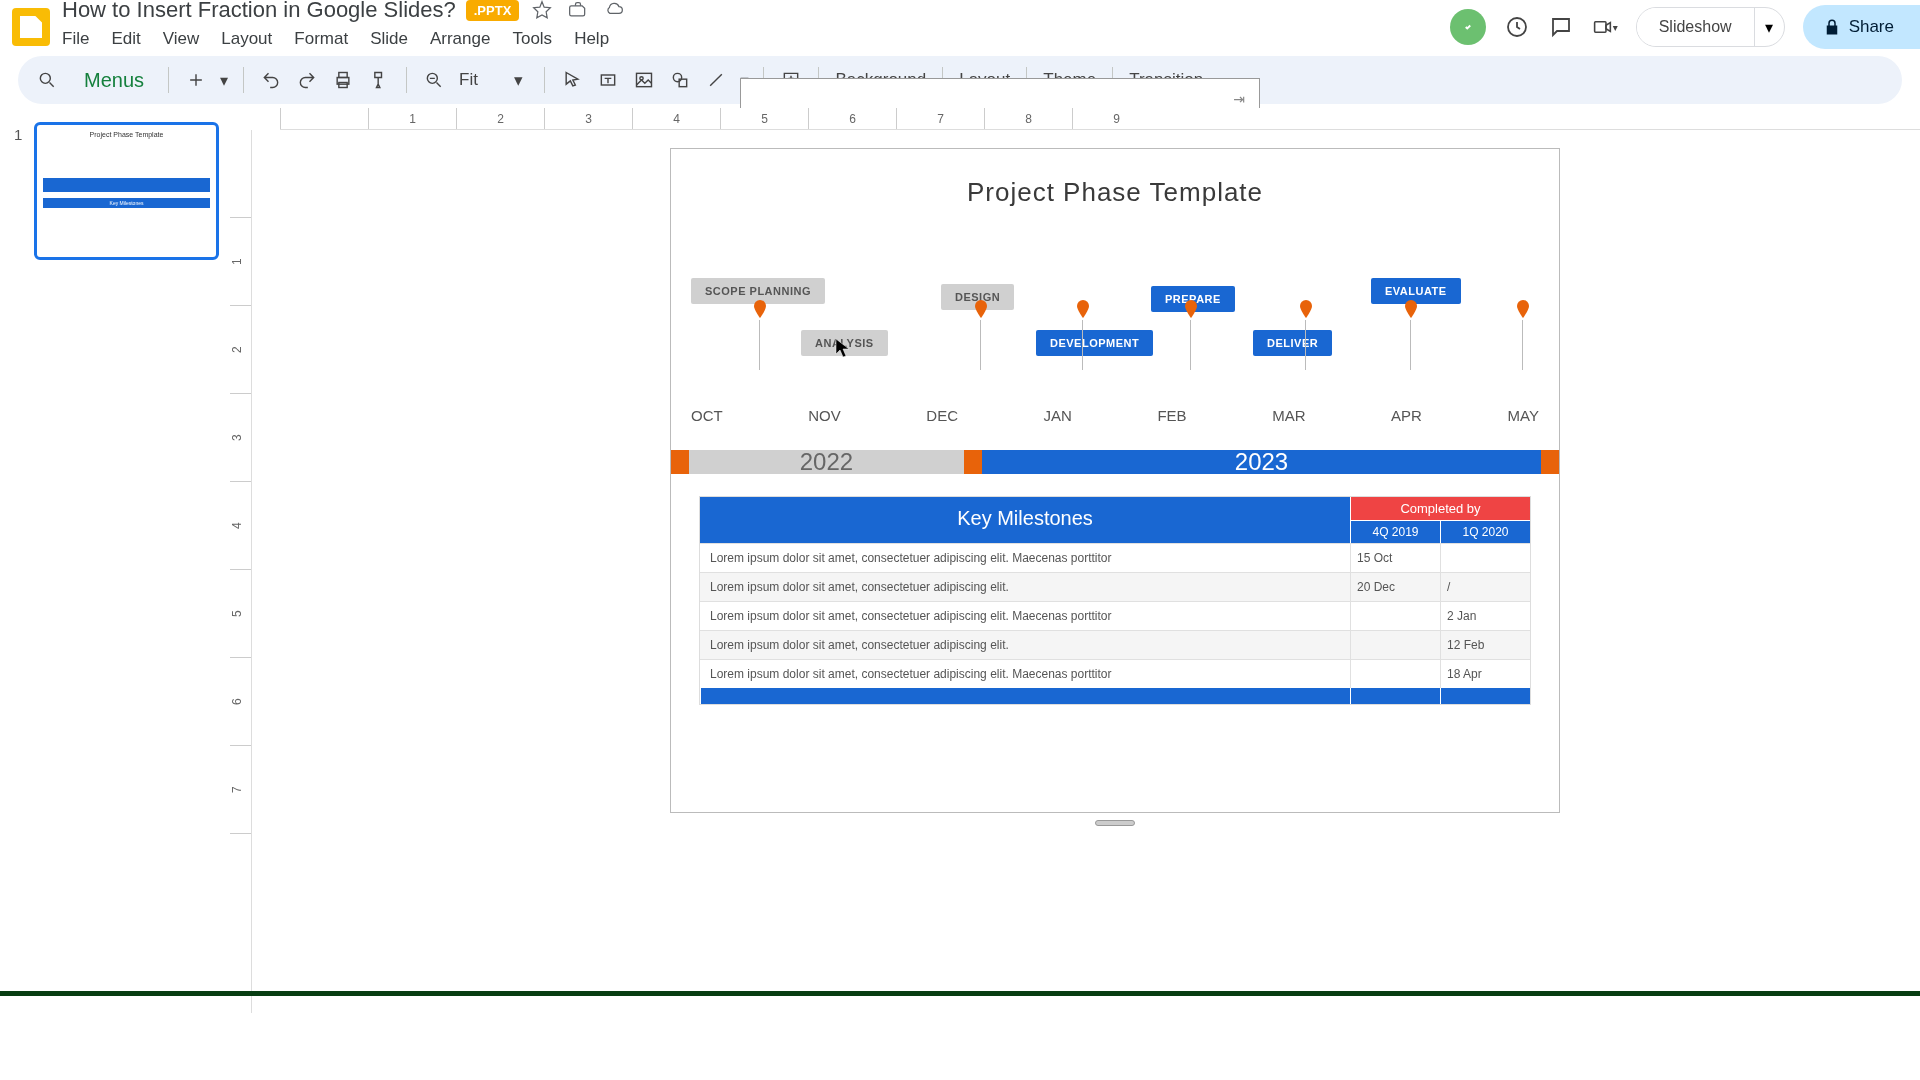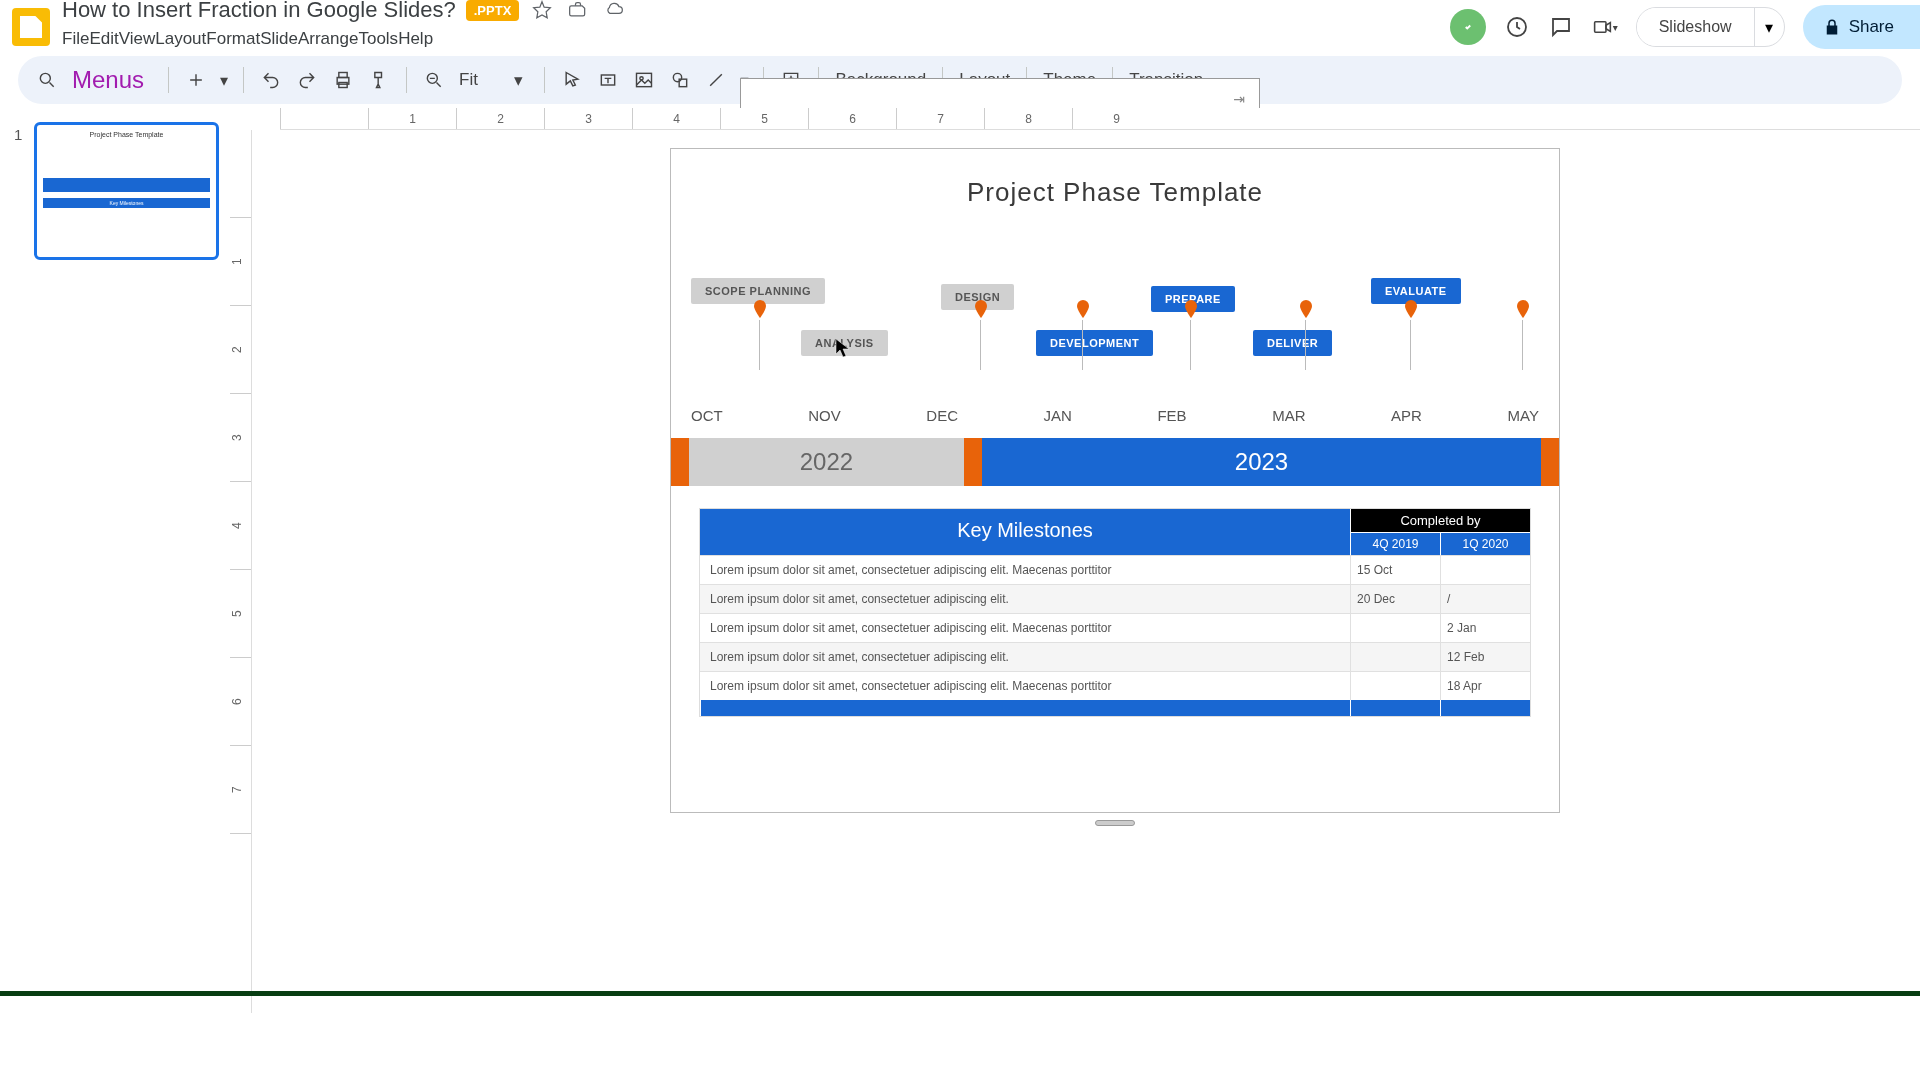--- a/index.html
+++ b/index.html
@@ -19,30 +19,30 @@
 .rt-ic { width:26px; height:26px; color:#444; cursor:pointer; display:flex; align-items:center; justify-content:center; }
 .rt-ic svg { width:24px; height:24px; stroke:#444; fill:none; stroke-width:1.8; }
 
 .slideshow-wrap { display:flex; border:1px solid #dadce0; border-radius:22px; overflow:hidden; }
 .slideshow-btn { padding:10px 22px; font-size:16px; color:#444; background:#fff; border:none; cursor:pointer; }
 .slideshow-drop { width:30px; display:flex; align-items:center; justify-content:center; border-left:1px solid #dadce0; cursor:pointer; }
 
 .share-btn { background:#c2e7ff; color:#001d35; border:none; border-radius:22px 0 0 22px; padding:12px 26px 12px 20px; font-size:17px; cursor:pointer; display:flex; align-items:center; gap:8px; margin-right:-20px; }
 .share-btn svg { width:18px; height:18px; fill:#001d35; }
 
-.menu-bar { display:flex; padding:4px 0 8px 56px; font-size:17px; color:#3c4043; }
+.menu-bar { display:flex; gap:22px; padding:4px 0 8px 56px; font-size:17px; color:#3c4043; }
 .menu-bar span { cursor:pointer; }
 
 .toolbar { display:flex; align-items:center; background:#edf2fa; border-radius:28px; margin:4px 18px; padding:6px 14px; gap:6px; height:48px; }
 .tb-ic { width:30px; height:30px; display:flex; align-items:center; justify-content:center; cursor:pointer; border-radius:4px; color:#444; }
 .tb-ic svg { width:20px; height:20px; stroke:#444; fill:none; stroke-width:1.7; }
 .tb-sep { width:1px; height:26px; background:#c4c7c5; margin:0 6px; }
 .tb-text { font-size:17px; color:#444; cursor:pointer; padding:0 4px; }
 .zoom-sel { display:flex; align-items:center; gap:6px; font-size:17px; color:#444; cursor:pointer; padding:0 10px 0 4px; }
-.menus-lbl { font-size:24px; color:#a21caf; margin:0 12px 0 4px; }
+.menus-lbl { font-size:20px; color:#15803d; margin:0 12px 0 16px; }
 
 .workspace { display:flex; height: calc(100% - 175px); }
 .sidebar { width:230px; padding:14px 14px; border-right:none; }
 .slide-num { font-size:15px; color:#555; margin-right:8px; float:left; margin-top:4px; }
 .thumb { width:185px; height:138px; border:3px solid #1a73e8; border-radius:6px; background:#fff; margin-left:20px; padding:6px; display:flex; flex-direction:column; align-items:center; }
 .thumb-title { font-size:7px; color:#333; }
 .thumb-bar { width:100%; height:14px; background:#1967d2; margin-top:40px; font-size:6px; color:#fff; text-align:center; line-height:14px; }
 .thumb-sub { width:100%; height:10px; background:#1967d2; margin-top:6px; font-size:5px; color:#fff; text-align:center; line-height:10px; }
 
 .canvas-area { flex:1; position:relative; background:#fff; }
@@ -61,30 +61,30 @@
 .timeline-wrap { position:relative; margin-top:70px; height:160px; }
 .phase-lbl { position:absolute; font-size:11px; padding:7px 14px; border-radius:2px; text-align:center; font-weight:600; letter-spacing:0.5px; }
 .ph-gray { background:#d0d0d0; color:#555; }
 .ph-blue { background:#1967d2; color:#fff; }
 .pin { position:absolute; width:14px; height:20px; }
 .pin svg { width:14px; height:20px; fill:#e8630a; }
 .pinline { position:absolute; width:1px; height:50px; background:#bbb; }
 
 .month-row { position:absolute; bottom:14px; left:20px; right:20px; display:flex; justify-content:space-between; font-size:15px; color:#555; font-weight:500; }
 
-.year-bar { display:flex; height:48px; margin-top:0; }
+.year-bar { display:flex; height:24px; margin-top:12px; }
 .yb-seg-o { background:#e8630a; }
 .yb-seg-g { background:#d0d0d0; display:flex; align-items:center; justify-content:center; font-size:24px; color:#666; font-weight:400; }
 .yb-seg-b { background:#1967d2; display:flex; align-items:center; justify-content:center; font-size:24px; color:#fff; font-weight:400; }
 
 .milestone-table { margin:22px 28px 0 28px; border:1px solid #ddd; }
 .mt-head { display:flex; }
 .mt-h-main { flex:1; background:#1967d2; color:#fff; text-align:center; font-size:20px; padding:10px 0; font-weight:500; }
 .mt-h-side { width:180px; display:flex; flex-direction:column; }
-.mt-h-top { background:#000000; color:#fff; text-align:center; font-size:13px; padding:4px 0; border-left:1px solid #fff; }
+.mt-h-top { background:#ef4444; color:#fff; text-align:center; font-size:13px; padding:4px 0; border-left:1px solid #fff; }
 .mt-h-cols { display:flex; }
 .mt-h-col { flex:1; background:#1967d2; color:#fff; text-align:center; font-size:12px; padding:4px 0; border-left:1px solid #fff; border-top:1px solid #fff; }
 .mt-row { display:flex; border-top:1px solid #e0e0e0; font-size:12px; color:#555; }
 .mt-row:nth-child(even){ background:#f5f5f5; }
 .mt-desc { flex:1; padding:7px 10px; }
 .mt-c { width:90px; padding:7px 6px; border-left:1px solid #e0e0e0; }
 .mt-foot { height:16px; background:#1967d2; display:flex; }
 .mt-foot div:first-child { flex:1; }
 .mt-foot div { border-left:1px solid #fff; }
 .mt-foot div.c { width:90px; }

